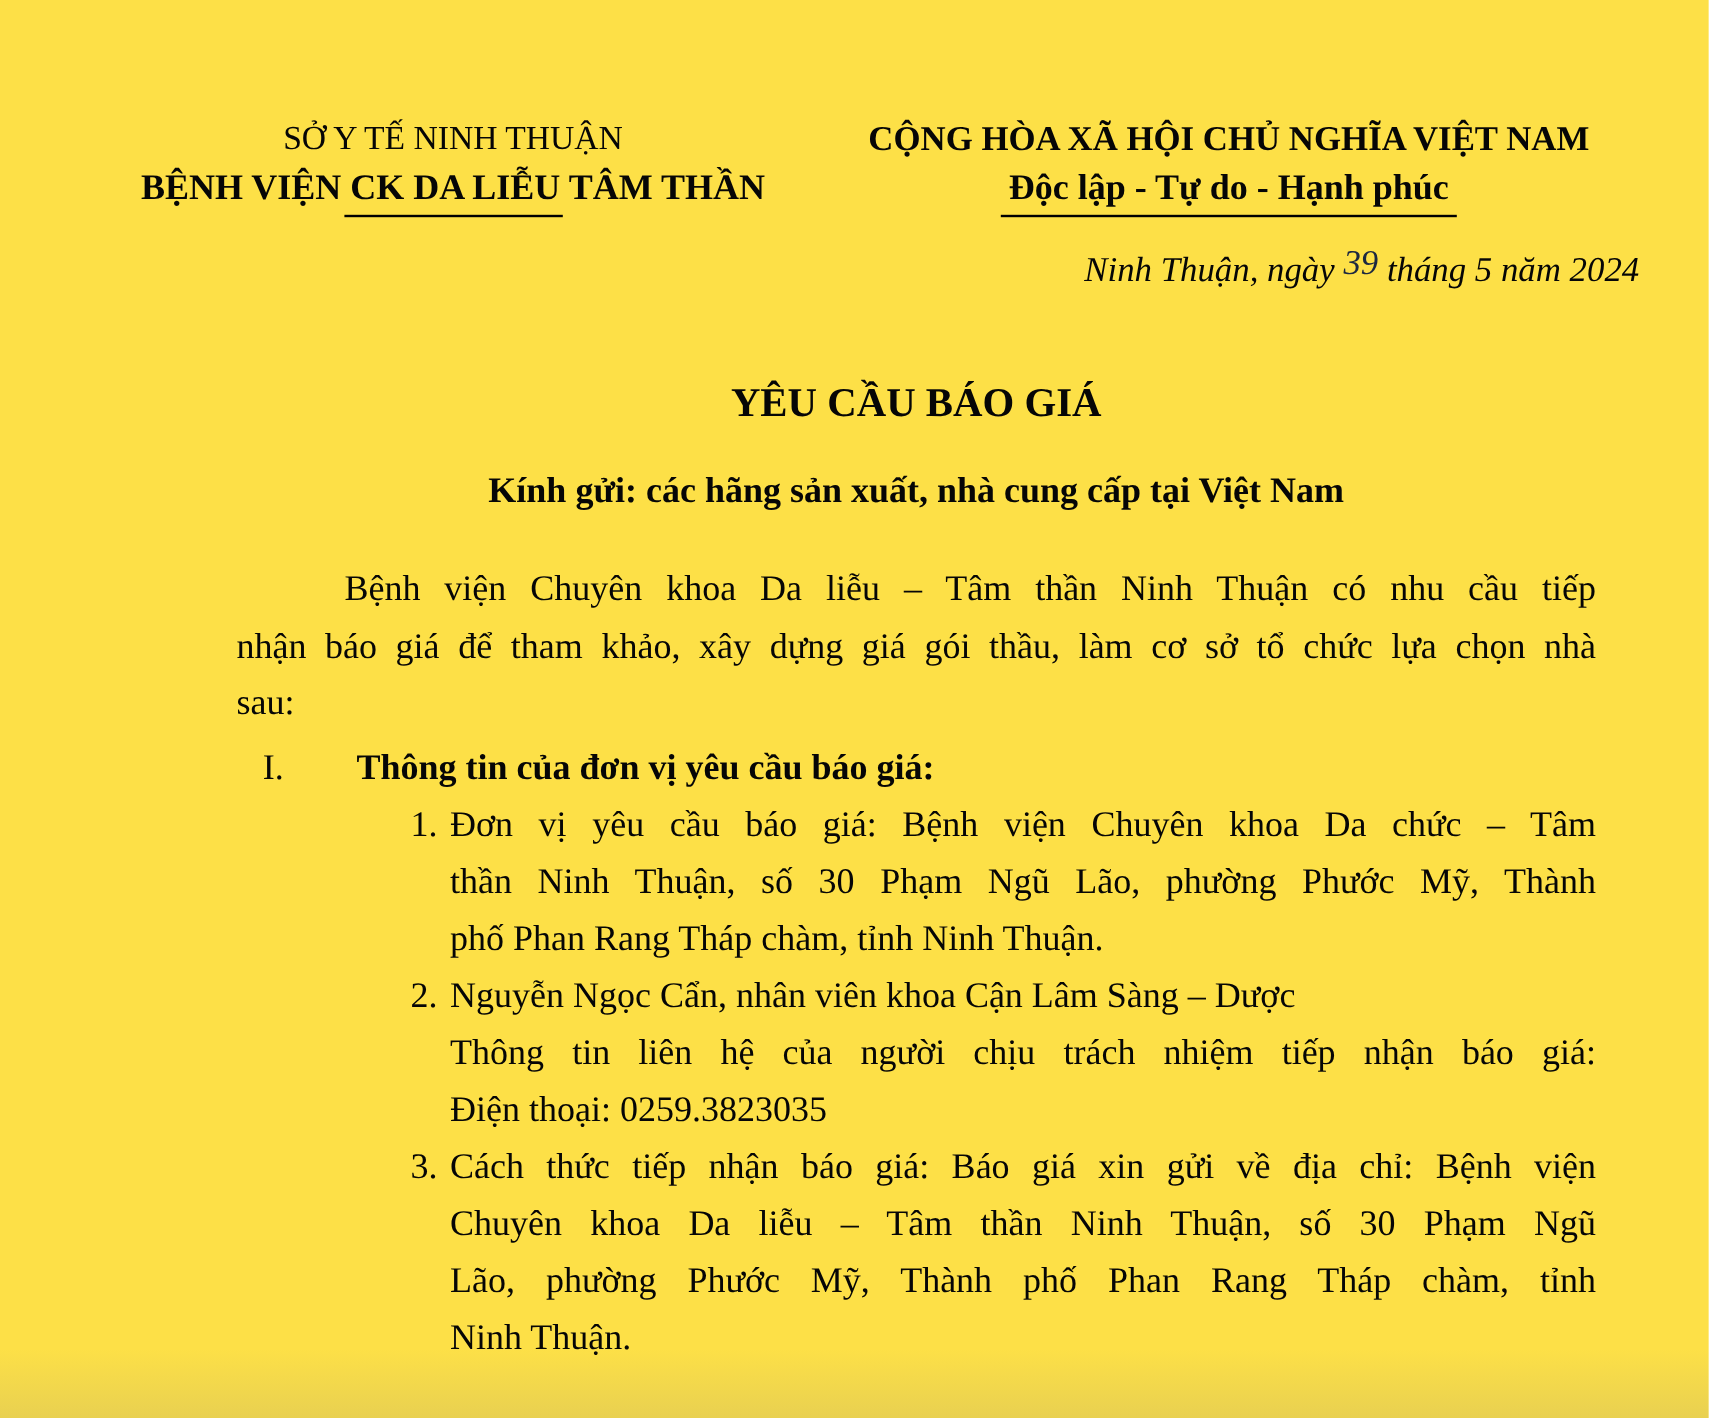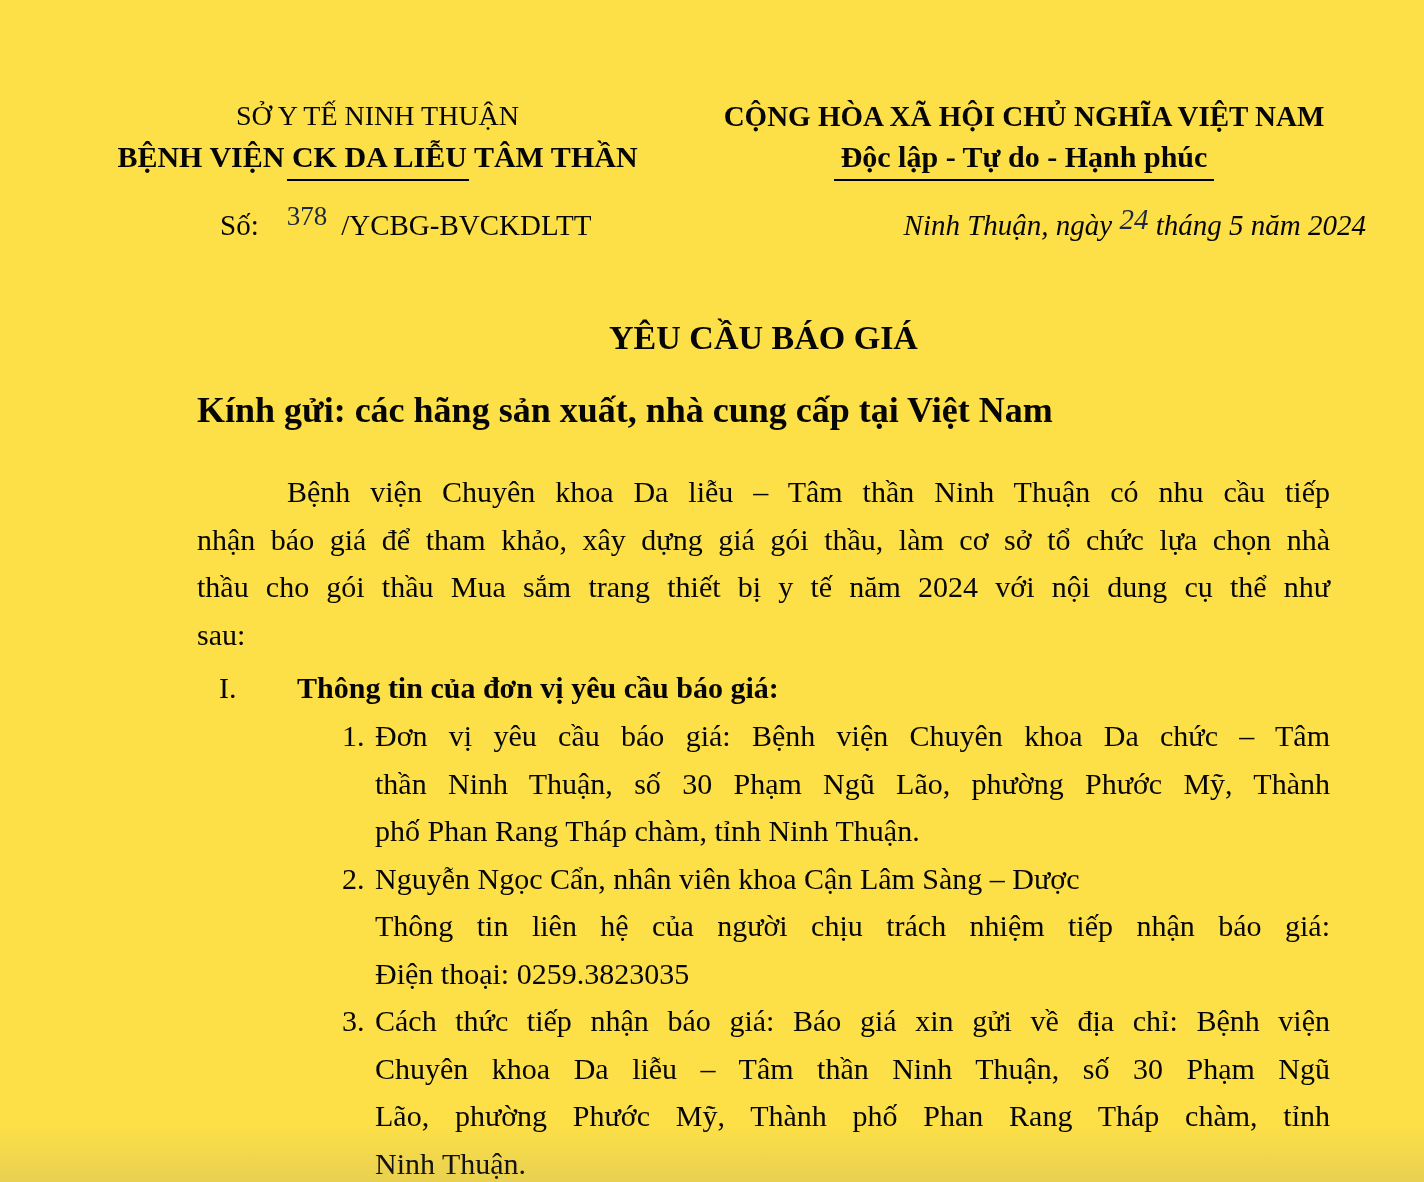--- a/index.html
+++ b/index.html
@@ -98,22 +98,22 @@
     margin-top: 72px;
     text-align: center;
     font-size: 34px;
     font-weight: bold;
     line-height: 36px;
     padding-left: 197px;
     padding-right: 94px;
   }
   .salutation {
     margin-top: 32px;
-    text-align: left;
-    font-size: 36px;
+    text-align: center;
+    font-size: 30px;
     font-weight: bold;
     line-height: 44px;
     padding-left: 197px;
     padding-right: 94px;
   }
 
   
   .bodytext {
     padding-left: 197px;
     padding-right: 94px;
@@ -178,39 +178,37 @@
 <body>
 
 <div class="page">
   <div class="content">
 
     <div class="header">
       <div class="hdr-left">
         <div class="org-dept">SỞ Y TẾ NINH THUẬN</div>
         <div class="org-name">BỆNH VIỆN CK DA LIỄU TÂM THẦN</div>
         <div class="rule rule-left"></div>
-        <div class="doc-number"><span>Số:</span><span class="filled-number">378</span><span>/YCBG-BVCKDLTT</span></div>
       </div>
       <div class="hdr-right">
         <div class="national-title">CỘNG HÒA XÃ HỘI CHỦ NGHĨA VIỆT NAM</div>
         <div class="motto">Độc lập - Tự do - Hạnh phúc</div>
         <div class="rule rule-right"></div>
-        <div class="issue-date"><span>Ninh Thuận, ngày</span>&nbsp;<span class="filled-day">24</span>&nbsp;<span>tháng 5 năm 2024</span></div>
+        <div class="issue-date"><span>Ninh Thuận, ngày</span>&nbsp;<span class="filled-day">39</span>&nbsp;<span>tháng 5 năm 2024</span></div>
       </div>
     </div>
 
     <div class="doc-title">YÊU CẦU BÁO GIÁ</div>
     <div class="salutation">Kính gửi: các hãng sản xuất, nhà cung cấp tại Việt Nam</div>
 
     <div class="bodytext">
 
       <div class="intro">
         <div class="line first-indent">Bệnh viện Chuyên khoa Da liễu – Tâm thần Ninh Thuận có nhu cầu tiếp</div>
         <div class="line">nhận báo giá để tham khảo, xây dựng giá gói thầu, làm cơ sở tổ chức lựa chọn nhà</div>
-        <div class="line">thầu cho gói thầu Mua sắm trang thiết bị y tế năm 2024 với nội dung cụ thể như</div>
         <div class="line last">sau:</div>
       </div>
 
       <div class="section-heading">
         <span class="roman">I.</span>
         <span class="heading-text">Thông tin của đơn vị yêu cầu báo giá:</span>
       </div>
 
       <div class="ol-item">
         <span class="marker">1.</span>

